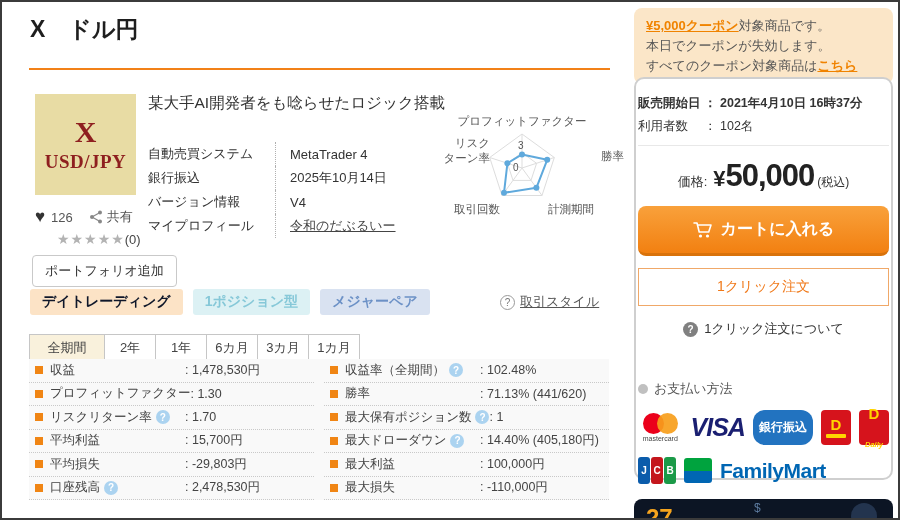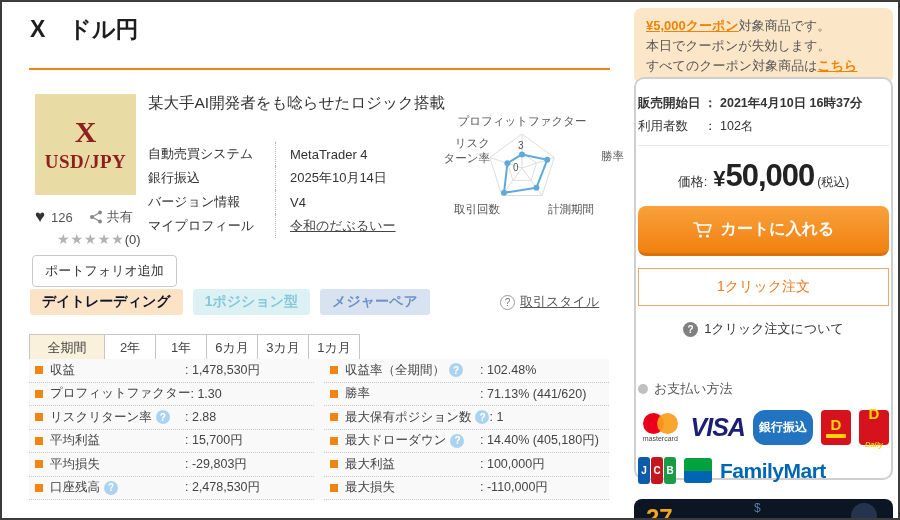--- a/index.html
+++ b/index.html
@@ -258,21 +258,21 @@
             <span class="stat-label">プロフィットファクター</span>
           </span>
         <span class="stat-value">: 1.30</span>
       </div>
       <div class="stat-row">
         <span class="stat-head">
             <i class="bullet"></i>
             <span class="stat-label">リスクリターン率</span>
             <span class="q-blue">?</span>
           </span>
-        <span class="stat-value">: 2.88</span>
+        <span class="stat-value">: 1.70</span>
       </div>
       <div class="stat-row">
         <span class="stat-head">
             <i class="bullet"></i>
             <span class="stat-label">平均利益</span>
           </span>
         <span class="stat-value">: 15,700円</span>
       </div>
       <div class="stat-row">
         <span class="stat-head">

